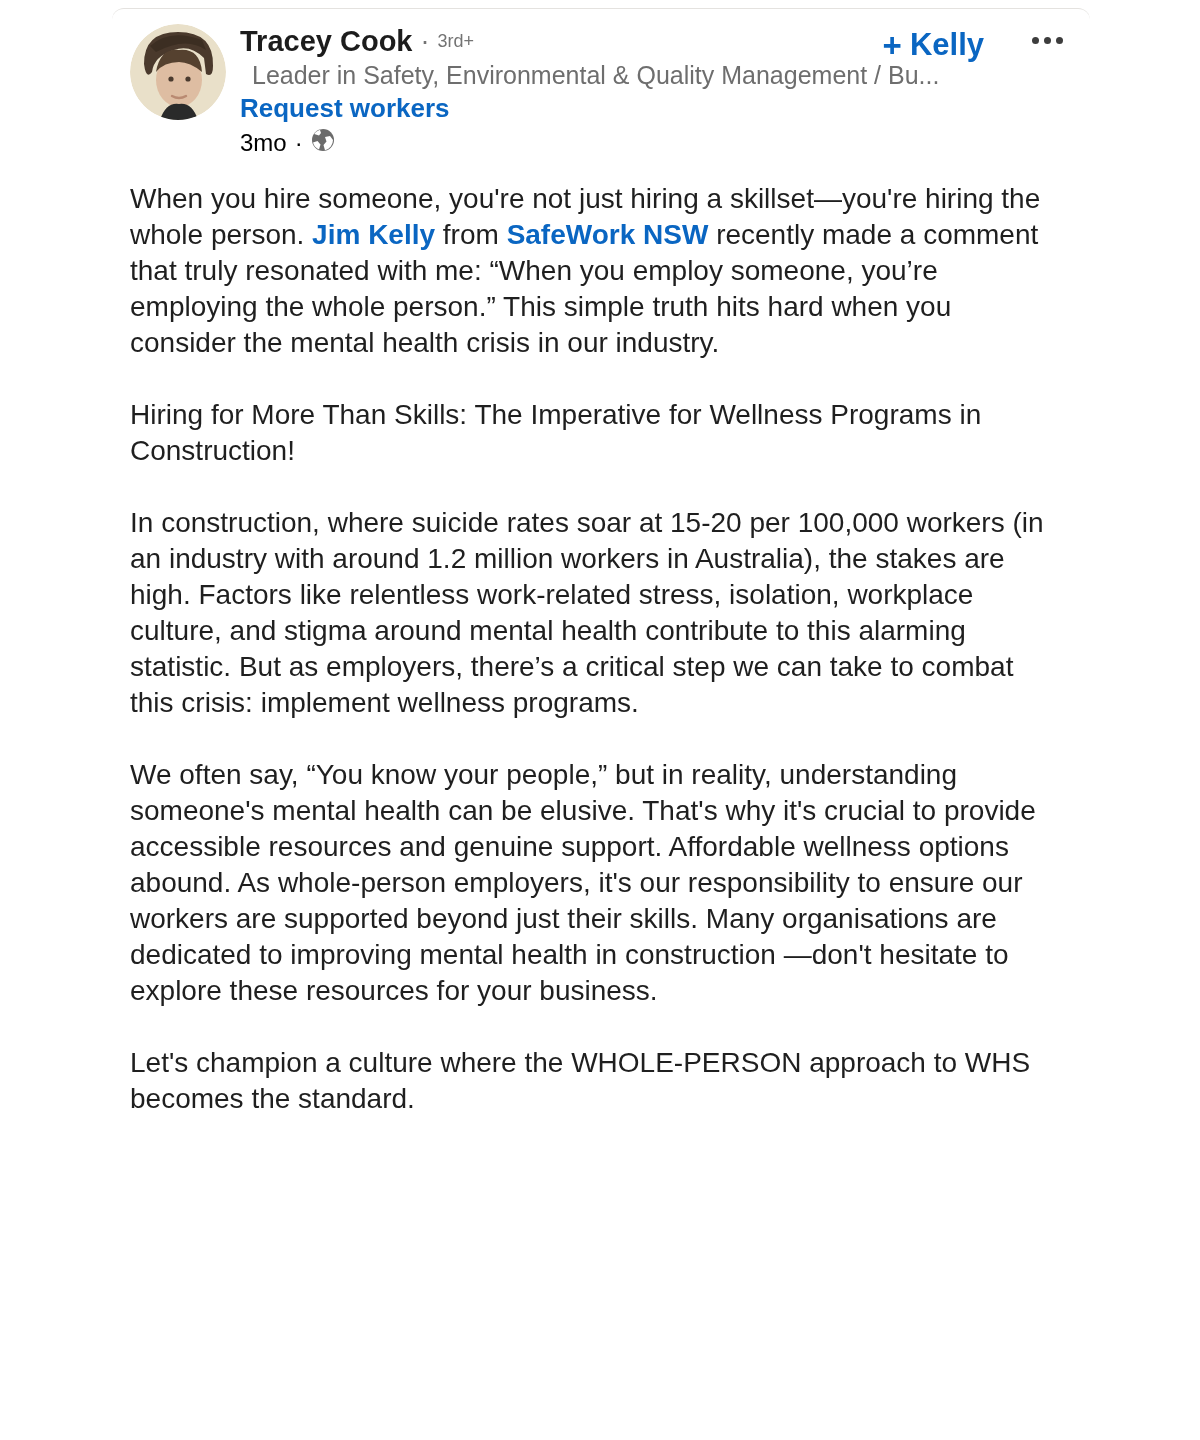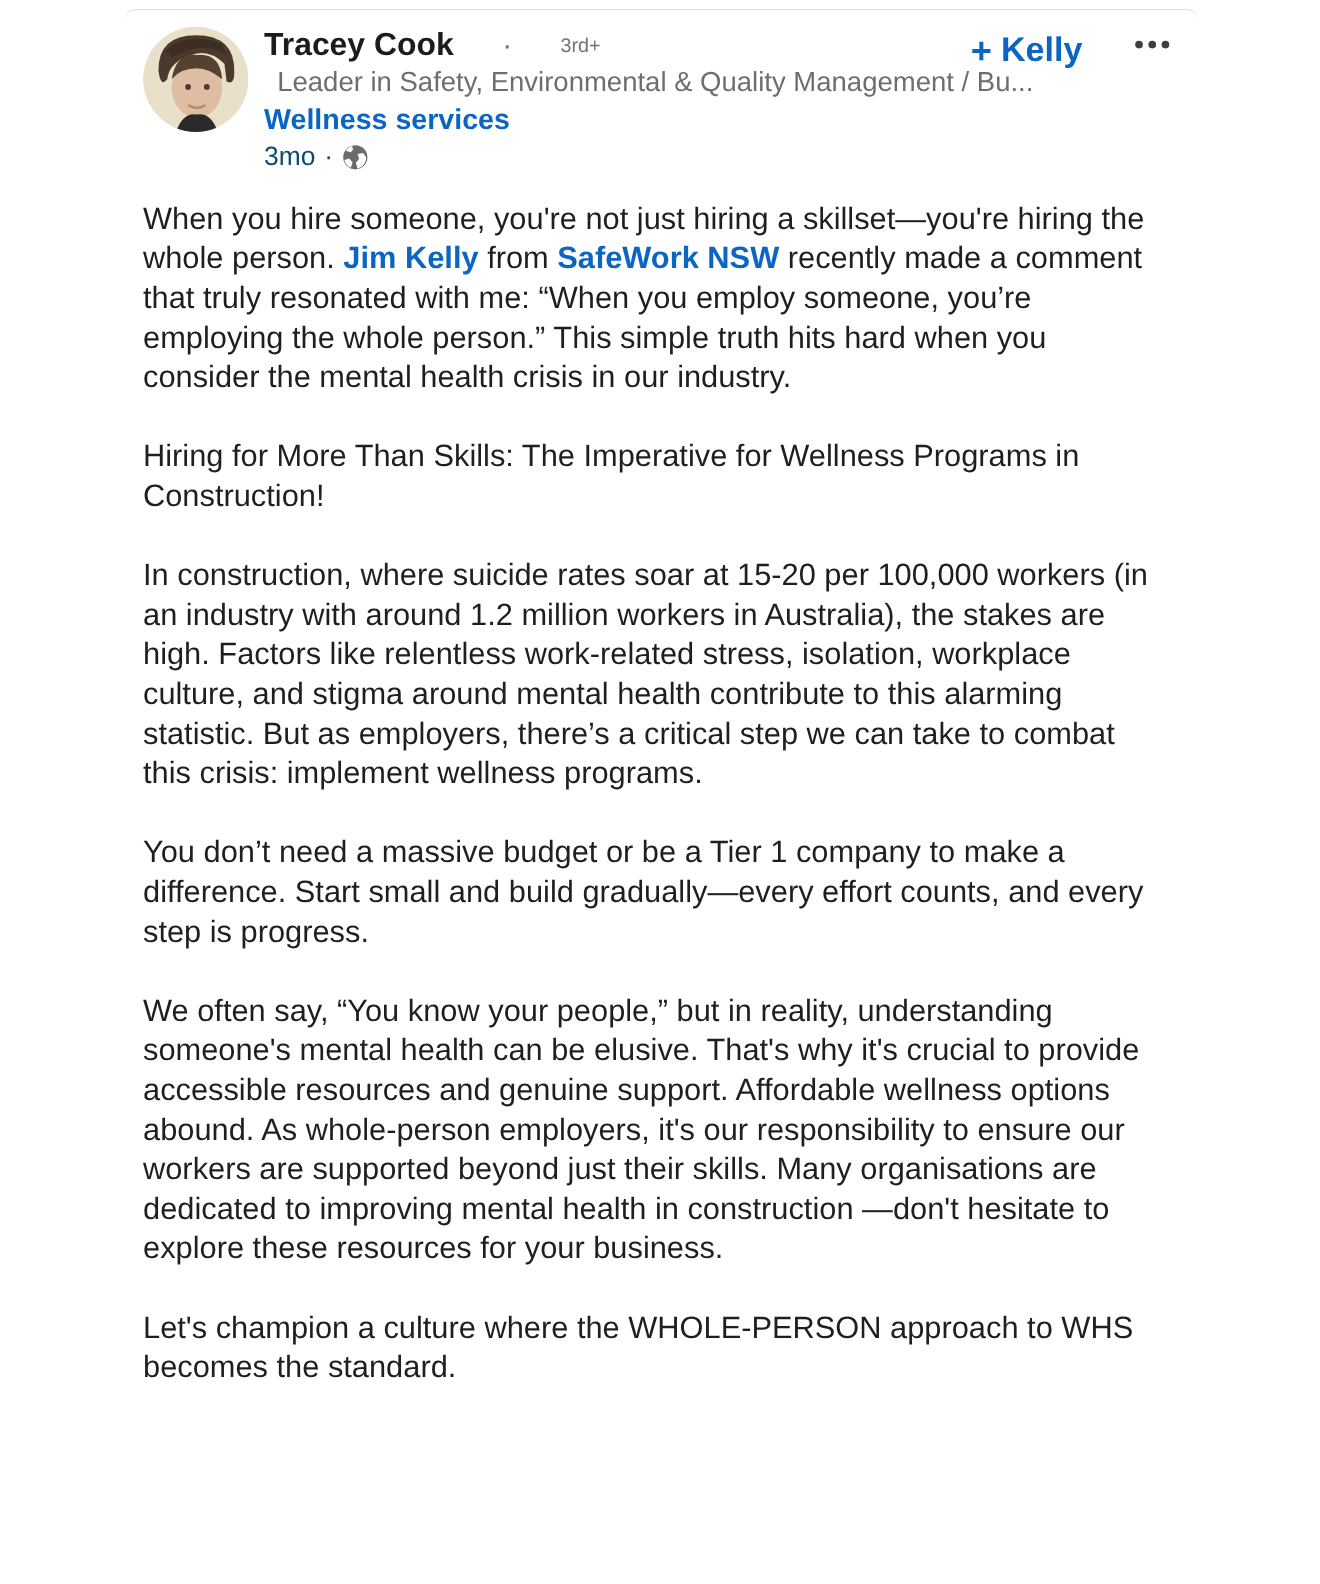--- a/index.html
+++ b/index.html
@@ -42,21 +42,20 @@
   .author-info {
     margin-left: 14px;
     min-width: 0;
     flex: 1 1 auto;
   }
   .name-row {
     display: flex;
     align-items: flex-start;
     line-height: 34px;
     white-space: nowrap;
-    gap: 36px;
   }
   .name {
     font-size: 29px;
     font-weight: 700;
     color: #1c1c1c;
     cursor: pointer;
   }
   .name-dot {
     color: #737373;
     font-size: 27px;
@@ -81,23 +80,23 @@
     font-size: 26px;
     font-weight: 700;
     color: #0a66c2;
     line-height: 31px;
     margin-top: 2px;
     text-decoration: none;
     cursor: pointer;
   }
   .meta-row {
     display: flex;
-    align-items: center;
+    align-items: flex-start;
     font-size: 24px;
-    color: #0c4a6e;
+    color: #000000;
     line-height: 30px;
     margin-top: 4px;
   }
   .meta-dot {
     margin: 0 8px;
     font-size: 24px;
   }
   .globe { display: inline-flex; align-items: center; }
   .header-actions {
     position: absolute;
@@ -183,21 +182,21 @@
         </svg>
       </div>
 
       <div class="author-info">
         <div class="name-row">
           <span class="name">Tracey Cook</span>
           <span class="name-dot">·</span>
           <span class="degree">3rd+</span>
         </div>
         <div class="headline">Leader in Safety, Environmental &amp; Quality Management / Bu...</div>
-        <a class="request">Wellness services</a>
+        <a class="request">Request workers</a>
         <div class="meta-row">
           <span>3mo</span>
           <span class="meta-dot">·</span>
           <span class="globe">
             <svg width="24" height="24" viewBox="0 0 24 24">
               <circle cx="12" cy="12" r="11" fill="#6b6b6b"></circle>
               <path d="M12 1.5 A10.5 10.5 0 0 0 3.2 6 L8 7.5 L10 5 L9 2 Z" fill="#ffffff"></path>
               <path d="M14 9 L19 8 L22 12 A10.5 10.5 0 0 1 14 22.3 L12.5 17 L15.5 13.5 Z" fill="#ffffff"></path>
               <path d="M2 14.5 L6.5 13 L9.5 16.5 L8 21.5 A10.5 10.5 0 0 1 2 14.5 Z" fill="#ffffff"></path>
             </svg>
@@ -216,19 +215,18 @@
           <span class="mdot"></span>
         </button>
       </div>
 
     </header>
 
     <div class="post-body">
         <p>When you hire someone, you're not just hiring a skillset—you're hiring the whole person. <a class="mention">Jim Kelly</a> from <a class="mention">SafeWork NSW</a> recently made a comment that truly resonated with me: “When you employ someone, you’re employing the whole person.” This simple truth hits hard when you consider the mental health crisis in our industry.</p>
         <p>Hiring for More Than Skills: The Imperative for Wellness Programs in Construction!</p>
         <p>In construction, where suicide rates soar at 15-20 per 100,000 workers (in an industry with around 1.2 million workers in Australia), the stakes are high. Factors like relentless work-related stress, isolation, workplace culture, and stigma around mental health contribute to this alarming statistic. But as employers, there’s a critical step we can take to combat this crisis: implement wellness programs.</p>
-        <p>You don’t need a massive budget or be a Tier 1 company to make a difference. Start small and build gradually—every effort counts, and every step is progress.</p>
         <p>We often say, “You know your people,” but in reality, understanding someone's mental health can be elusive. That's why it's crucial to provide accessible resources and genuine support. Affordable wellness options abound. As whole-person employers, it's our responsibility to ensure our workers are supported beyond just their skills. Many organisations are dedicated to improving mental health in construction —don't hesitate to explore these resources for your business.</p>
         <p>Let's champion a culture where the WHOLE-PERSON approach to WHS becomes the standard.</p>
       </div>
 
   </article>
 </div>
 
 </body></html>

